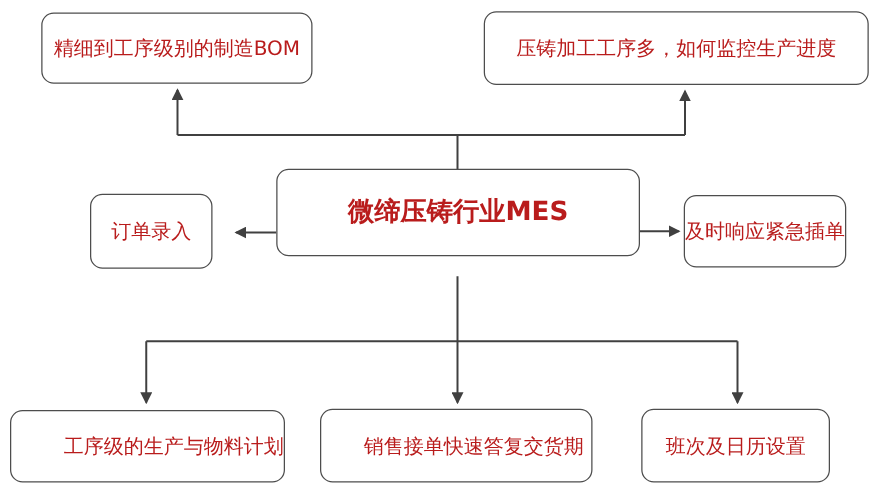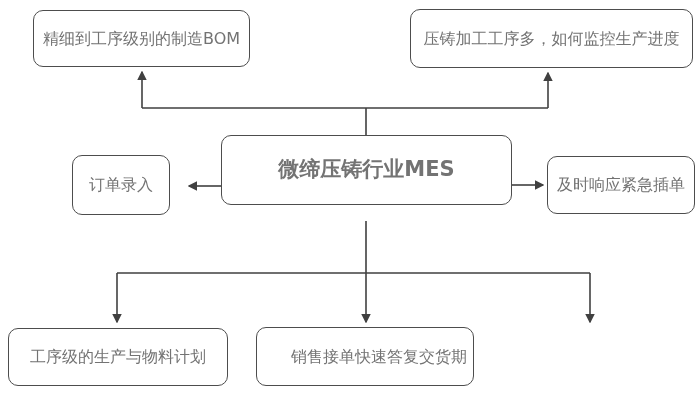--- a/index.html
+++ b/index.html
@@ -25,36 +25,36 @@
   }
   .node {
     position: absolute;
     display: flex;
     align-items: center;
     justify-content: center;
     box-sizing: border-box;
     background: #ffffff;
     border: 1.5px solid #4d4d4d;
     border-radius: 10px;
-    color: #737373;
+    color: #b91c1c;
     font-size: 16px;
     text-align: center;
     line-height: 1.2;
     white-space: nowrap;
   }
   .node-center {
     font-size: 21px;
     font-weight: bold;
   }
   .node-top-left     { left: 33px;  top: 10px;  width: 217px; height: 57px; }
-  .node-top-right    { left: 410px; top: 9px;   width: 283px; height: 59px; }
+  .node-top-right    { left: 387px; top: 9px;   width: 308px; height: 59px; }
   .node-left         { left: 72px;  top: 155px; width: 98px; height: 60px; }
   .node-center       { left: 221px; top: 135px; width: 291px; height: 70px; text-align: right; }
-  .node-right        { left: 547px; top: 156px; width: 148px; height: 58px; }
-  .node-bottom-left  { left: 8px;   top: 328px; width: 220px; height: 58px; }
+  .node-right        { left: 547px; top: 156px; width: 130px; height: 58px; }
+  .node-bottom-left  { left: 8px;   top: 328px; width: 220px; height: 58px; justify-content: flex-end; }
   .node-bottom-center{ left: 256px; top: 327px; width: 218px; height: 59px; padding-left: 28px; }
   .node-bottom-right { left: 513px; top: 327px; width: 151px; height: 59px; }
 </style>
 </head>
 <body>
 
 <div class="canvas">
 
   <svg class="connectors" viewBox="0 0 700 400" xmlns="http://www.w3.org/2000/svg">
     <defs>
@@ -99,14 +99,17 @@
   </div>
 
   <div class="node node-bottom-left">
     <span>工序级的生产与物料计划</span>
   </div>
 
   <div class="node node-bottom-center">
     <span>销售接单快速答复交货期</span>
   </div>
 
+  <div class="node node-bottom-right">
+    <span>班次及日历设置</span>
+  </div>
 
 </div>
 
 </body></html>

